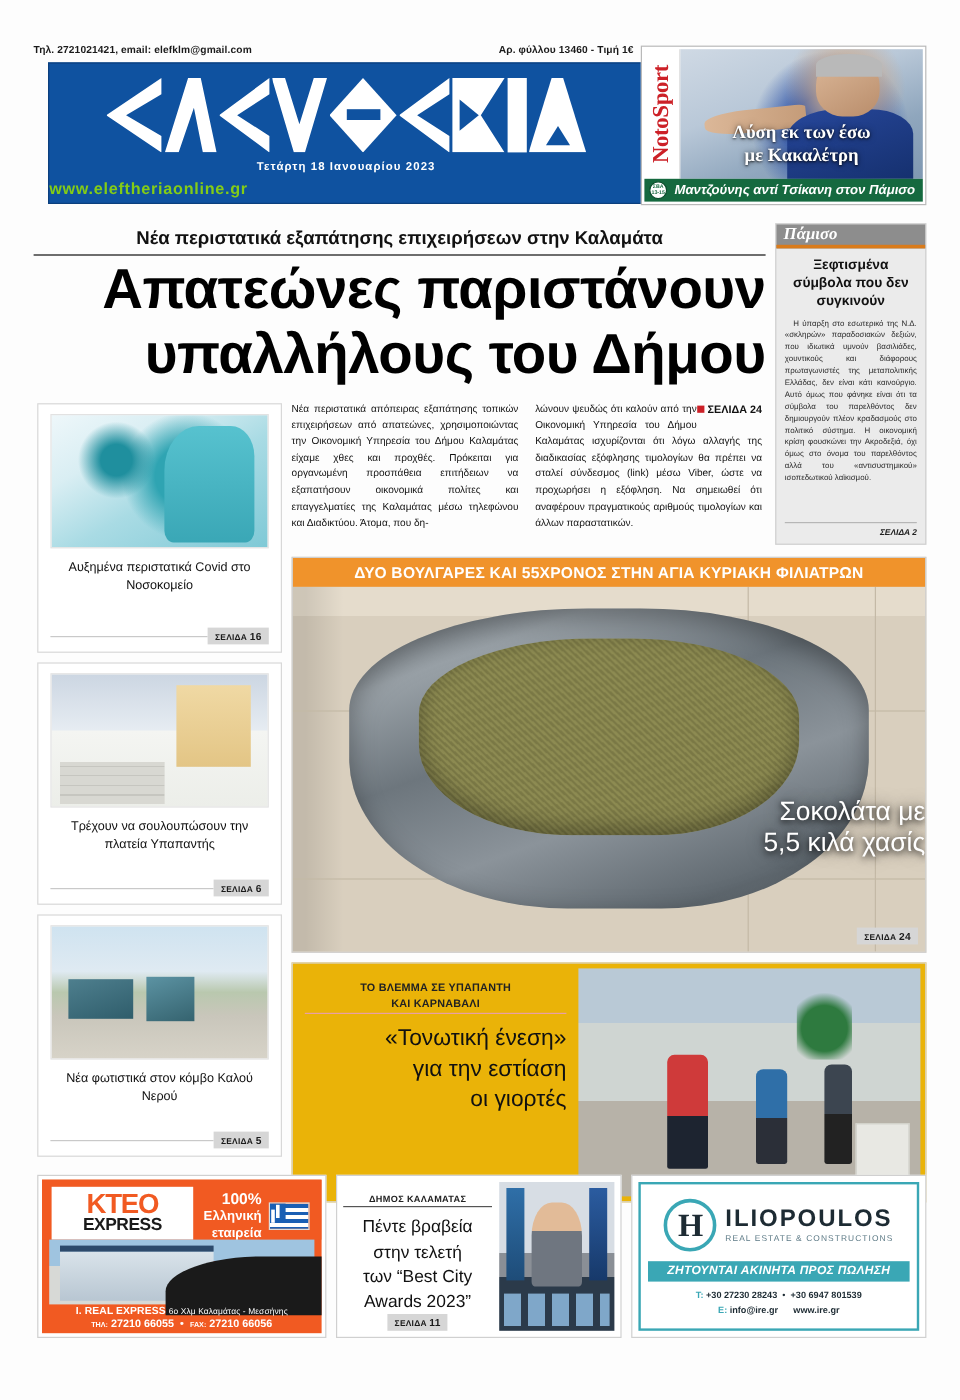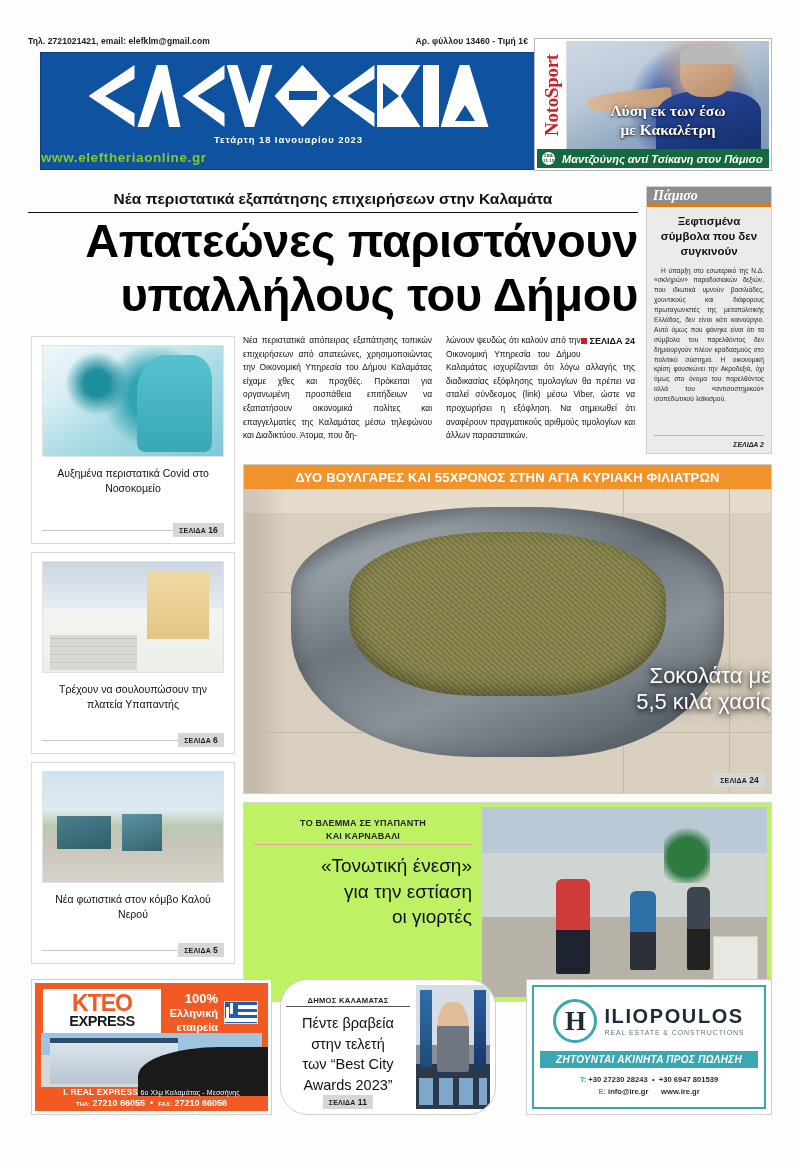--- a/index.html
+++ b/index.html
@@ -328,21 +328,21 @@
     z-index: 2;
     margin-top: 28px;
   }
   .bp-page {
     position: absolute; right: 6px; bottom: 6px; z-index: 4;
   }
 
   
   .feature {
     position: absolute; top: 802px; left: 243px; width: 529px; height: 200px;
-    border: 1px solid #d8d8d8; background: #bef264; display: flex;
+    border: 1px solid #d8d8d8; background: #eab308; display: flex;
   }
   .feature-txt { width: 238px; padding: 14px 10px 6px; position: relative; }
   .feature-kicker {
     text-align: center; font-size: 9px; font-weight: bold; color: #222;
     line-height: 1.4; letter-spacing: .2px;
     border-bottom: 1px solid #e8a0a6; padding-bottom: 2px;
     display: inline-block; width: 100%;
   }
   .feature-title {
     margin-top: 8px; text-align: right;
@@ -361,21 +361,21 @@
   .fi-p3 { position:absolute; left:72%; top:42%; width:8%; height:44%;
     background: linear-gradient(180deg,#3c4550 0 50%, #222 50% 100%); border-radius:6px 6px 2px 2px; }
   .fi-tree { position:absolute; left:64%; top:6%; width:16%; height:34%;
     background: radial-gradient(circle at 50% 60%, #2e7a3f 0 42%, rgba(46,122,63,0) 66%); }
   .fi-chair { position:absolute; right:3%; bottom:6%; width:16%; height:26%;
     background: #e8e8e3; border:1px solid #cfcfc8; }
 
   
   .ad { position: absolute; bottom: 52px; height: 136px; border: 1px solid #d0d0d0; background:#fff; overflow:hidden; }
   .ad-kteo { left: 31px; width: 241px; }
-  .ad-dimos { left: 280px; width: 216px; border-radius: 28px; }
+  .ad-dimos { left: 280px; width: 238px; }
   .ad-ilio { left: 526px; width: 246px; }
 
   .kteo-inner { position: absolute; inset: 3px; background: #f15a22; overflow: hidden; }
   .kteo-top { position:absolute; left:0; right:0; top:0; height: 50px; background: #f15a22; }
   .kteo-white {
     position:absolute; left: 8px; top: 6px; width: 118px; height: 44px; background: #fff;
     display:flex; flex-direction: column; align-items: center; justify-content: center;
   }
   .kteo-logo { font-size: 23px; font-weight: bold; color: #f15a22; line-height: .9; letter-spacing: -1px; }
   .kteo-logo2 { font-size: 14.5px; font-weight: bold; color: #1a1a1a; line-height: 1; letter-spacing: -.4px; }

